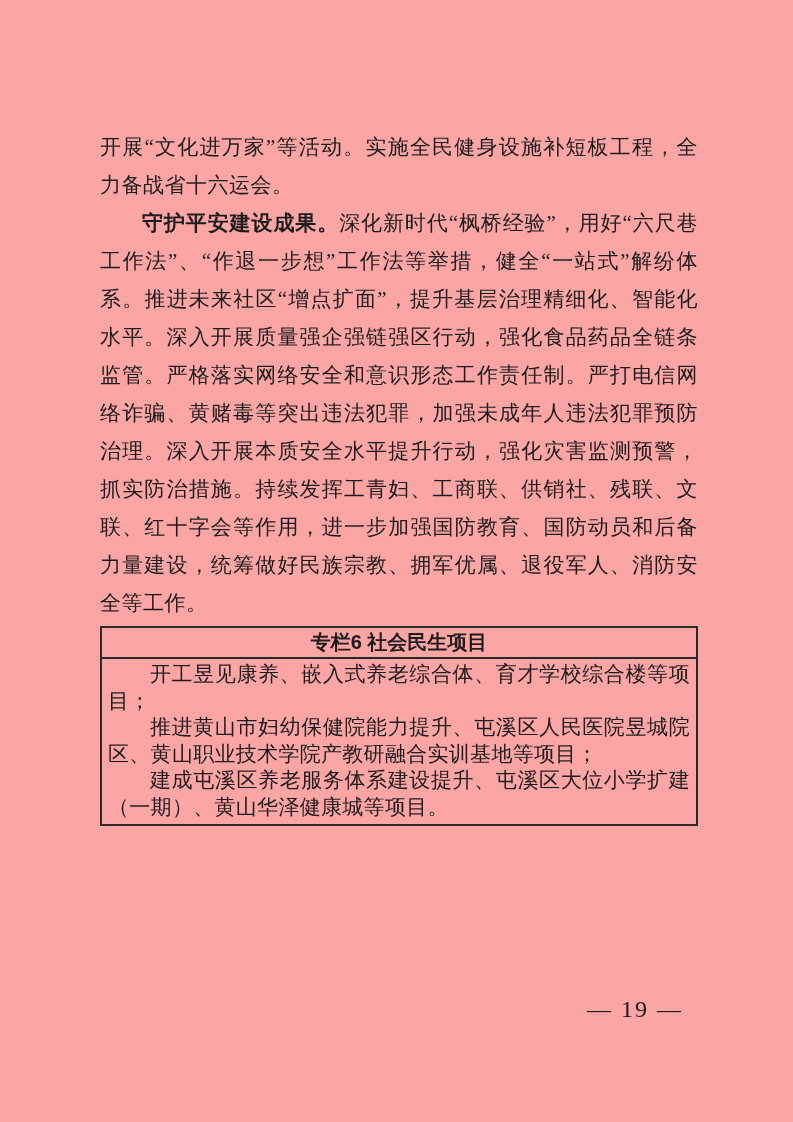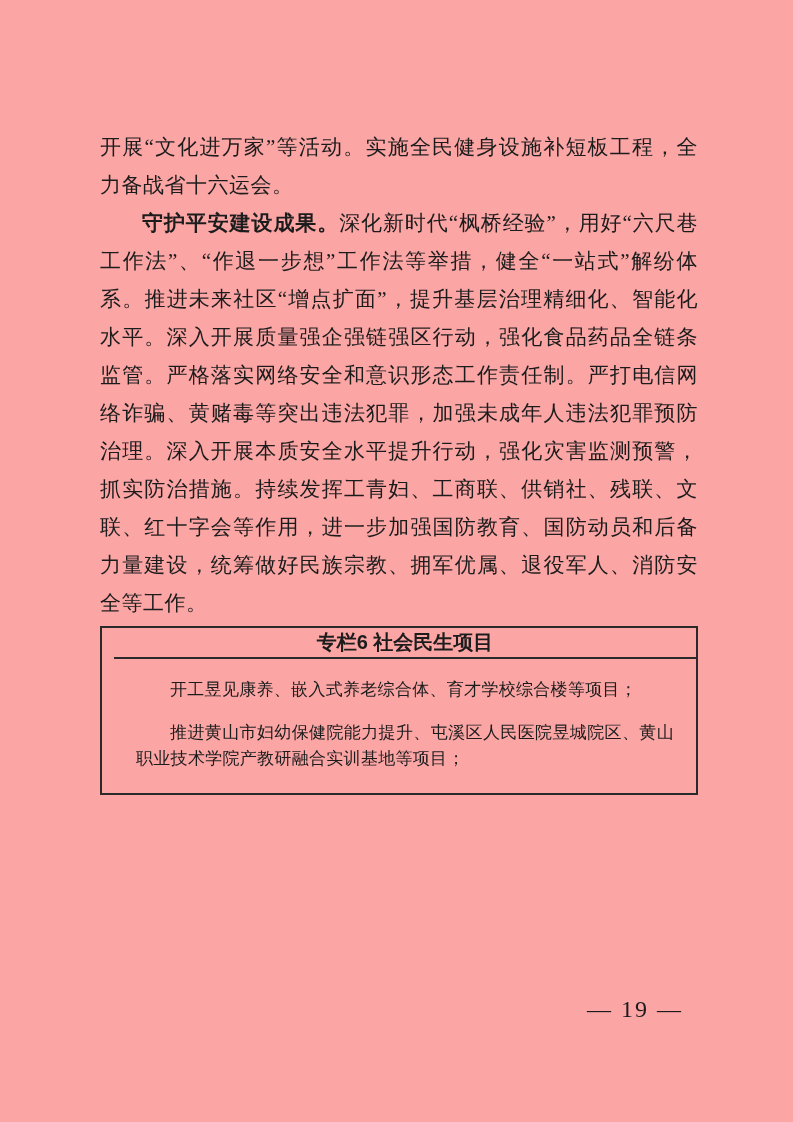--- a/index.html
+++ b/index.html
@@ -34,36 +34,35 @@
     text-indent: 2em;
   }
   .lead {
     font-weight: 700;
     font-family: Liberation Sans, sans-serif;
     letter-spacing: 0.5px;
   }
   .feature-box {
     margin-top: 4px;
     border: 2px solid #2a2a2a;
-    padding-left: 12px;
   }
   .feature-box-title {
     font-weight: 700;
     font-family: "Liberation Sans", "DejaVu Sans", sans-serif;
     font-size: 20px;
     line-height: 29px;
     text-align: center;
     border-bottom: 2px solid #2a2a2a;
   }
   .feature-box-body {
     padding: 2px 6px 4px 6px;
   }
   .box-item {
-    margin: 16px;
-    font-size: 17px;
+    margin: 0;
+    font-size: 21px;
     line-height: 26.5px;
     text-align: justify;
     text-align-last: left;
     text-indent: 2em;
     letter-spacing: 0.3px;
   }
   .closing {
     margin-top: 18px;
   }
   .page-number {
@@ -83,20 +82,21 @@
 
     <p class="para">开展“文化进万家”等活动。实施全民健身设施补短板工程，全力备战省十六运会。</p>
 
     <p class="para indent"><span class="lead">守护平安建设成果。</span><span>深化新时代“枫桥经验”，用好“六尺巷工作法”、“作退一步想”工作法等举措，健全“一站式”解纷体系。推进未来社区“增点扩面”，提升基层治理精细化、智能化水平。深入开展质量强企强链强区行动，强化食品药品全链条监管。严格落实网络安全和意识形态工作责任制。严打电信网络诈骗、黄赌毒等突出违法犯罪，加强未成年人违法犯罪预防治理。深入开展本质安全水平提升行动，强化灾害监测预警，抓实防治措施。持续发挥工青妇、工商联、供销社、残联、文联、红十字会等作用，进一步加强国防教育、国防动员和后备力量建设，统筹做好民族宗教、拥军优属、退役军人、消防安全等工作。</span></p>
 
     <div class="feature-box">
       <div class="feature-box-title">专栏6 社会民生项目</div>
       <div class="feature-box-body">
         <p class="box-item">开工昱见康养、嵌入式养老综合体、育才学校综合楼等项目；</p>
         <p class="box-item">推进黄山市妇幼保健院能力提升、屯溪区人民医院昱城院区、黄山职业技术学院产教研融合实训基地等项目；</p>
+        <p class="box-item">建成屯溪区养老服务体系建设提升、屯溪区大位小学扩建（一期）、黄山华泽健康城等项目。</p>
       </div>
     </div>
 
 
   </div>
 
   <div class="page-number">— 19 —</div>
 </div>
 
 </body></html>

